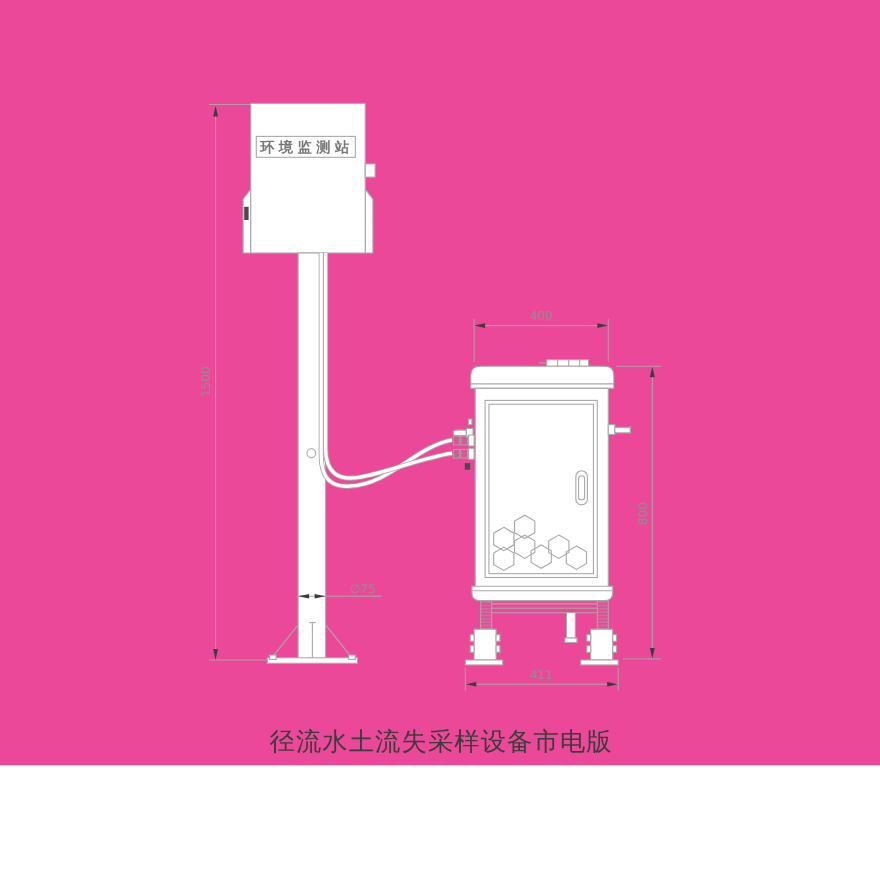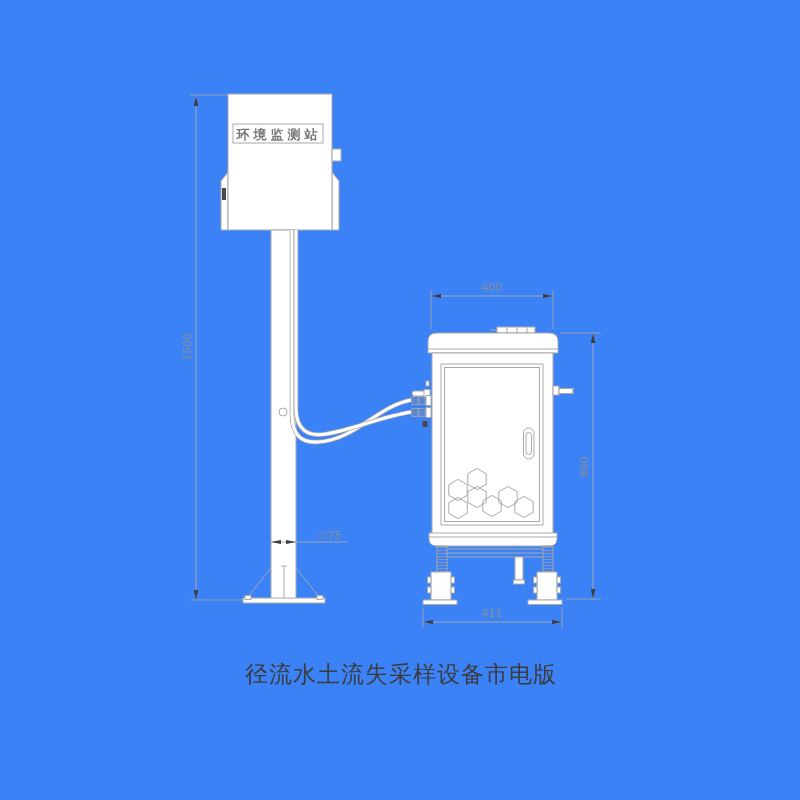--- a/index.html
+++ b/index.html
@@ -1,19 +1,19 @@
 <!DOCTYPE html>
 <html style="--line: #a9a9a9; --dim-text: #8f8f8f; --arrow: #3d3d3d; --text: #3c3c3c;"><head>
 <meta charset="utf-8">
 <style>
   :root{
     --line:#a9a9a9; --dim-text:#8f8f8f; --arrow:#3d3d3d; --text:#3c3c3c;
   }
   html,body{margin:0;padding:0;background:#ffffff;}
-  .stage{width:800px;height:800px;position:relative;background:#3b82f6;overflow:hidden;}
+  .stage{width:800px;height:696px;position:relative;background:#ec4899;overflow:hidden;}
   svg{font-family:"DejaVu Sans", sans-serif;}
   .ln{fill:none;stroke:var(--line);stroke-width:1;}
   .fw{fill:#ffffff;stroke:var(--line);stroke-width:1;}
   .thin{fill:none;stroke:var(--line);stroke-width:0.8;}
   .dimln{fill:none;stroke:var(--line);stroke-width:0.9;}
   .arr{fill:var(--arrow);stroke:none;}
   .dimtxt{fill:var(--dim-text);font-size:11px;}
   .darkbit{fill:#4a4a4a;stroke:none;}
   .labeltxt{fill:#787878;font-size:13px;font-weight:bold;letter-spacing:4px;
             font-family:"Liberation Sans", sans-serif;}

